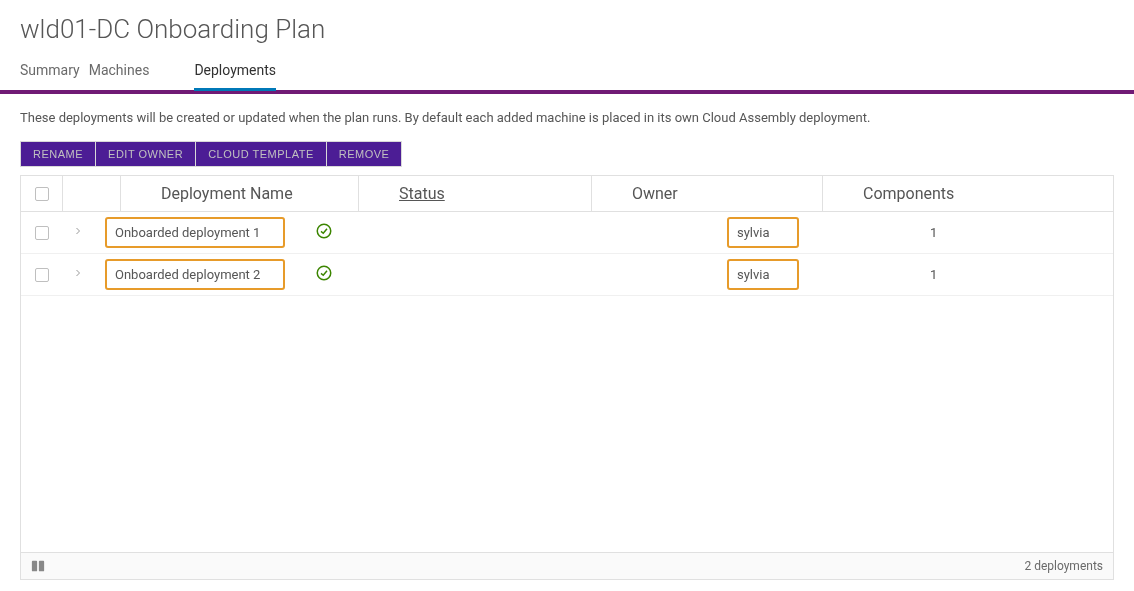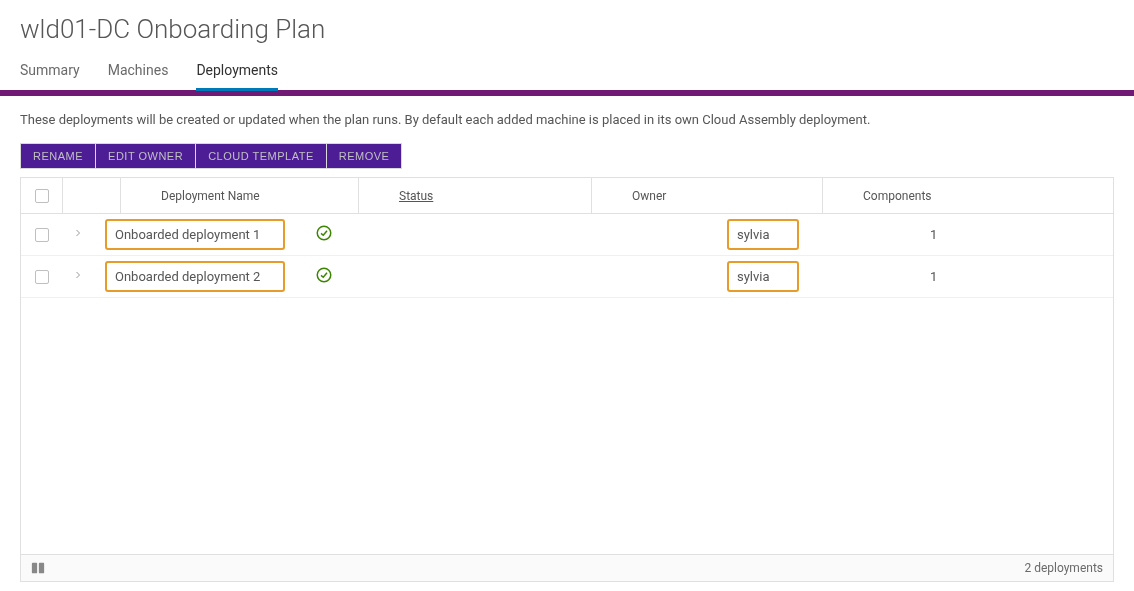--- a/index.html
+++ b/index.html
@@ -11,35 +11,36 @@
       padding: 0;
     }
     .page-title {
       font-size: 26px;
       font-weight: 300;
       color: #565656;
       padding: 14px 20px 10px 20px;
     }
     .tabs {
       display: flex;
-      gap: 28px;
+      gap: 9px;
       padding: 0 20px;
-      border-bottom: 6px solid #701a75;
+      border-bottom: 4px solid #701a75;
     }
     .tab {
       padding: 8px 0 10px 0;
       font-size: 14px;
       color: #6a6a6a;
       cursor: pointer;
       border-bottom: 3px solid transparent;
       margin-bottom: -1px;
     }
     .tab.active {
       color: #313131;
       border-bottom: 3px solid #0079b8;
+      margin-left: 36px;
     }
     .description {
       padding: 16px 20px;
       font-size: 13px;
       color: #565656;
     }
     .action-bar {
       display: flex;
       padding: 0 20px 8px 20px;
     }
@@ -58,21 +59,21 @@
     }
     .table-wrap {
       margin: 0 20px;
       border: 1px solid #e0e0e0;
       background: #ffffff;
       position: relative;
     }
     .table-header {
       display: flex;
       border-bottom: 1px solid #e0e0e0;
-      font-size: 12px;
+      font-size: 16px;
       color: #565656;
       align-items: center;
       height: 36px;
       gap: 28px;
     }
     .col-checkbox {
       width: 42px;
       display: flex;
       align-items: center;
       justify-content: center;

